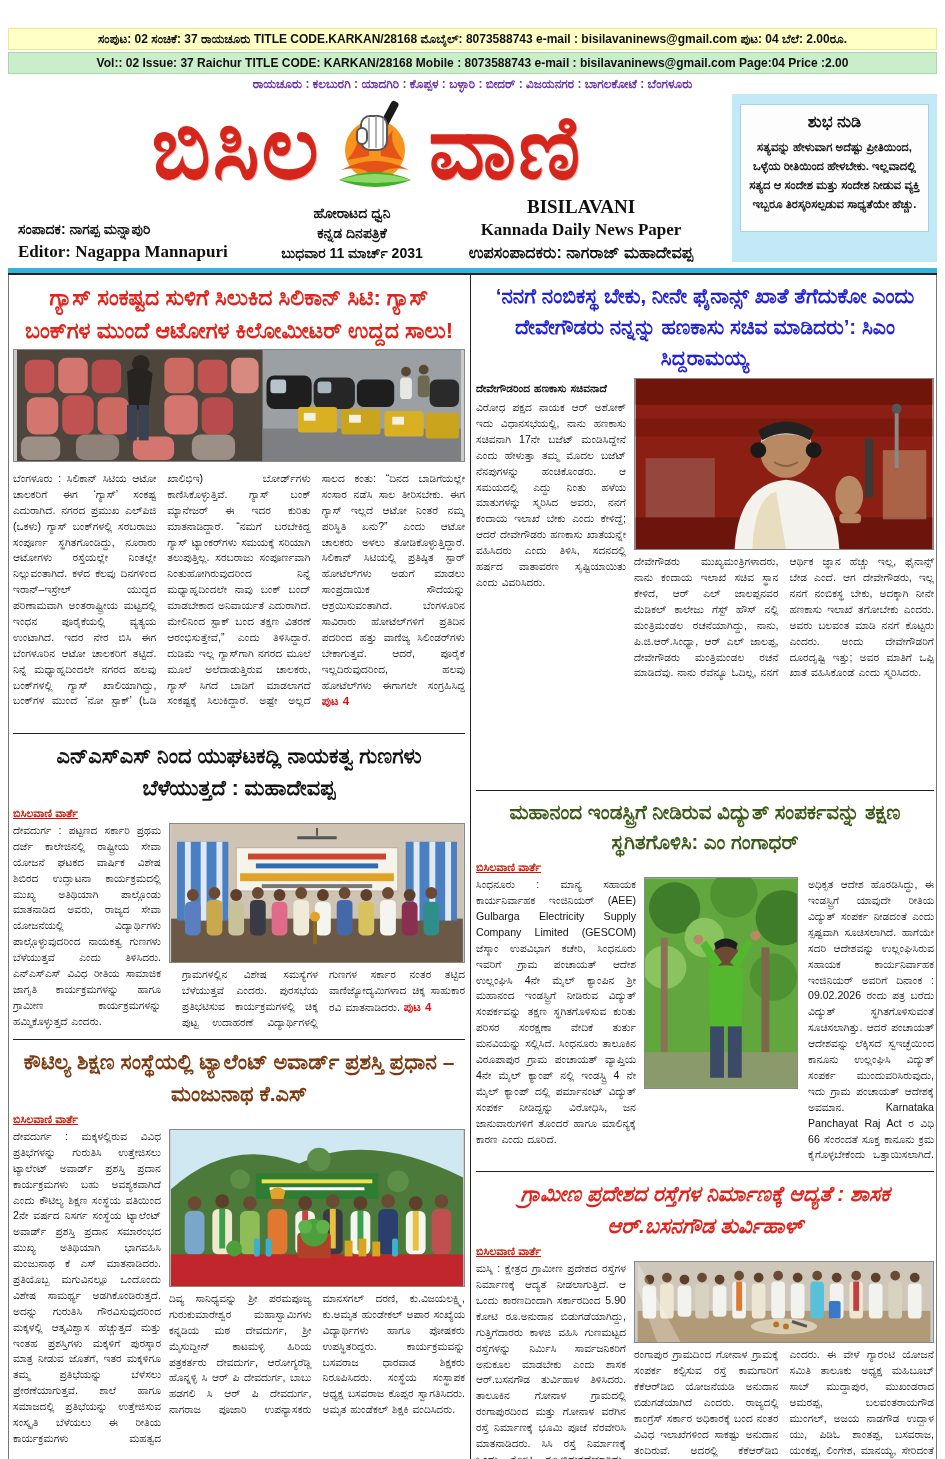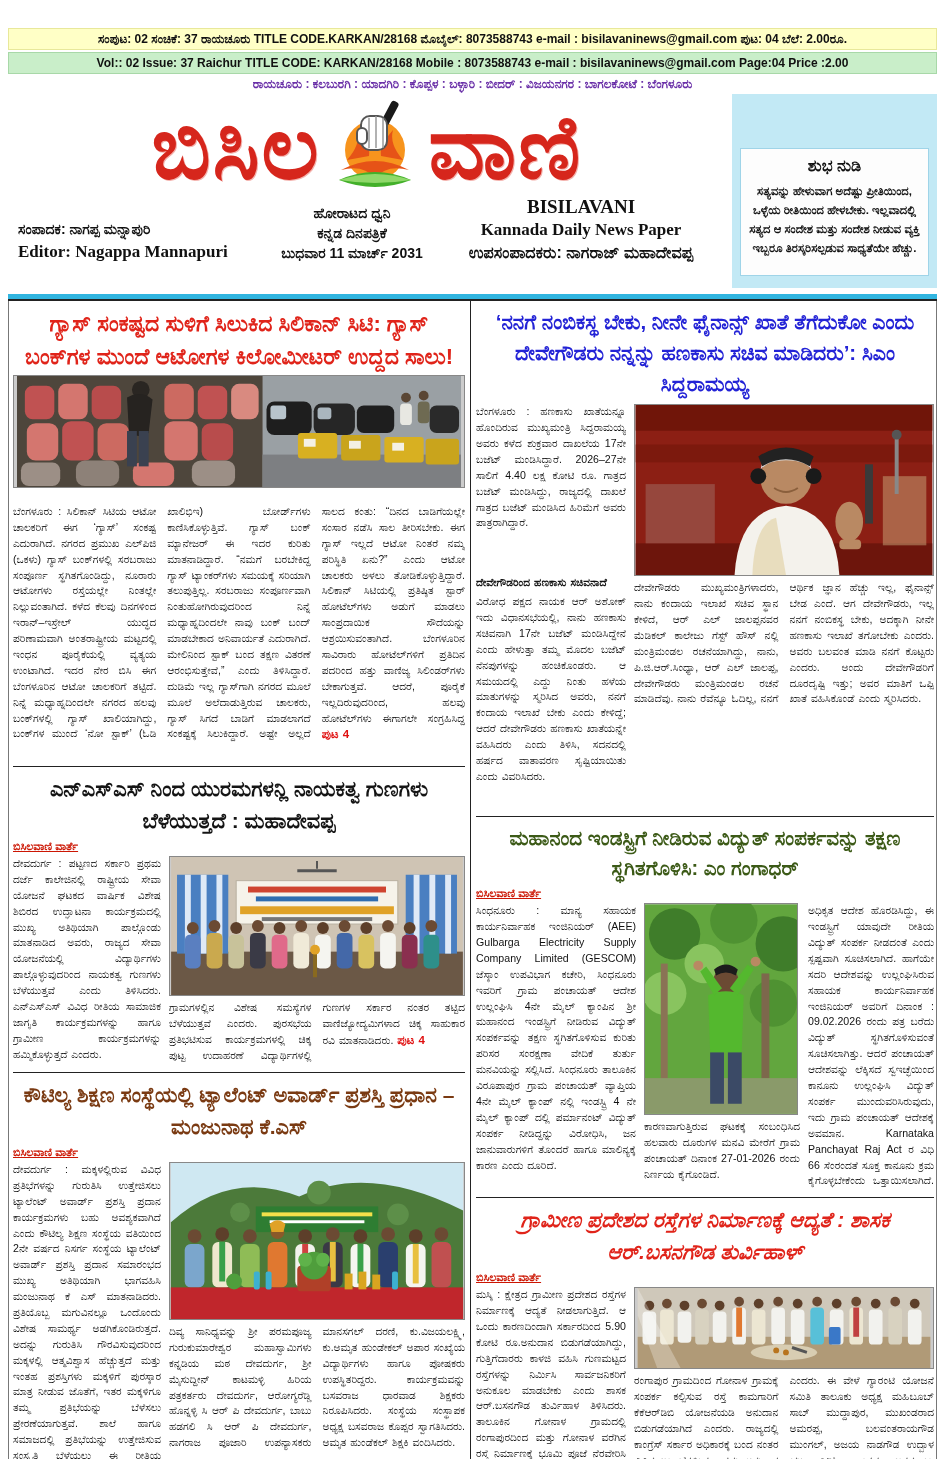--- a/index.html
+++ b/index.html
@@ -25,21 +25,21 @@
   .mi-left  { font-size: 14px; width: 240px; }
   .mi-left .en { font-family: "Liberation Serif", "DejaVu Serif", serif; font-size: 17px; margin-top: 4px; }
   .mi-center { text-align: center; font-size: 14px; }
   .mi-center div { margin-top: 3px; }
   .mi-right { text-align: center; width: 270px; }
   .mi-right .en-big { font-family: "Liberation Serif", "DejaVu Serif", serif; font-size: 19px; }
   .mi-right .en-sub { font-family: "Liberation Serif", "DejaVu Serif", serif; font-size: 17px; margin-top: 2px; }
   .mi-right .kn-sub { font-size: 16px; margin-top: 4px; }
 
   .quote-box { width: 205px; flex: 0 0 auto; background: #c2e9f5; padding: 10px 8px 12px; margin-left: 6px; }
-  .quote-inner { background: #fdfdfd; border: 1px solid #9fd4e8; padding: 8px 7px 12px; min-height: 128px; margin-top: 44px; }
+  .quote-inner { background: #fdfdfd; border: 1px solid #9fd4e8; padding: 8px 7px 12px; min-height: 128px; }
   .quote-title { text-align: center; font-weight: bold; font-size: 16px; margin-bottom: 7px; }
   .quote-text { font-size: 11.5px; font-weight: bold; text-align: center; line-height: 1.65; }
 
   .cyan-divider { height: 7px; background: #31b5e0; margin: 6px 8px 0; border-bottom: 2px solid #222; }
 
   
   .main { display: flex; margin: 0 8px; border-left: 1px solid #777; border-right: 1px solid #777; }
   .half-left  { width: 463px; border-right: 1.5px solid #222; padding: 2px 5px 8px 4px; }
   .half-right { flex: 1; padding: 2px 4px 8px 5px; }
 
@@ -182,30 +182,30 @@
               <rect x="338" y="66" width="12" height="8" fill="#f4f0e4"></rect>
               <rect x="382" y="68" width="12" height="8" fill="#f4f0e4"></rect>
           </g>
           <g>
             <circle cx="396" cy="22" r="5" fill="#5a4634"></circle>
               <rect x="390" y="28" width="12" height="22" rx="4" fill="#e8e8e2"></rect>
             <circle cx="414" cy="20" r="5" fill="#5a4634"></circle>
               <rect x="408" y="26" width="12" height="22" rx="4" fill="#6e6a52"></rect>
           </g>
         </svg>
-        <div class="body-txt cols3 clip" style="height:258px; margin-top:16px;">
+        <div class="body-txt cols3 clip" style="height:258px; margin-top:9px;">
           <span>ಬೆಂಗಳೂರು : ಸಿಲಿಕಾನ್ ಸಿಟಿಯ ಆಟೋ ಚಾಲಕರಿಗೆ ಈಗ ‘ಗ್ಯಾಸ್’ ಸಂಕಷ್ಟ ಎದುರಾಗಿದೆ. ನಗರದ ಪ್ರಮುಖ ಎಲ್‌ಪಿಜಿ (ಒಕಳು) ಗ್ಯಾಸ್ ಬಂಕ್‌ಗಳಲ್ಲಿ ಸರಬರಾಜು ಸಂಪೂರ್ಣ ಸ್ಥಗಿತಗೊಂಡಿದ್ದು, ನೂರಾರು ಆಟೋಗಳು ರಸ್ತೆಯಲ್ಲೇ ನಿಂತಲ್ಲೇ ನಿಲ್ಲುವಂತಾಗಿದೆ. ಕಳೆದ ಕೆಲವು ದಿನಗಳಿಂದ ಇರಾನ್–ಇಸ್ರೇಲ್ ಯುದ್ಧದ ಪರಿಣಾಮವಾಗಿ ಅಂತರಾಷ್ಟ್ರೀಯ ಮಟ್ಟದಲ್ಲಿ ಇಂಧನ ಪೂರೈಕೆಯಲ್ಲಿ ವ್ಯತ್ಯಯ ಉಂಟಾಗಿದೆ. ಇದರ ನೇರ ಬಿಸಿ ಈಗ ಬೆಂಗಳೂರಿನ ಆಟೋ ಚಾಲಕರಿಗೆ ತಟ್ಟಿದೆ. ನಿನ್ನೆ ಮಧ್ಯಾಹ್ನದಿಂದಲೇ ನಗರದ ಹಲವು ಬಂಕ್‌ಗಳಲ್ಲಿ ಗ್ಯಾಸ್ ಖಾಲಿಯಾಗಿದ್ದು,</span>
           <span>ಬಂಕ್‌ಗಳ ಮುಂದೆ ‘ನೋ ಸ್ಟಾಕ್’ (ಓಡಿ ಖಾಲಿಭಿಇ) ಬೋರ್ಡ್‌ಗಳು ಕಾಣಿಸಿಕೊಳ್ಳುತ್ತಿವೆ. ಗ್ಯಾಸ್ ಬಂಕ್ ಮ್ಯಾನೇಜರ್ ಈ ಇದರ ಕುರಿತು ಮಾತನಾಡಿದ್ದಾರೆ. “ನಮಗೆ ಬರಬೇಕಿದ್ದ ಗ್ಯಾಸ್ ಟ್ಯಾಂಕರ್‌ಗಳು ಸಮಯಕ್ಕೆ ಸರಿಯಾಗಿ ತಲುಪುತ್ತಿಲ್ಲ. ಸರಬರಾಜು ಸಂಪೂರ್ಣವಾಗಿ ನಿಂತುಹೋಗಿರುವುದರಿಂದ ನಿನ್ನೆ ಮಧ್ಯಾಹ್ನದಿಂದಲೇ ನಾವು ಬಂಕ್ ಬಂದ್ ಮಾಡಬೇಕಾದ ಅನಿವಾರ್ಯತೆ ಎದುರಾಗಿದೆ. ಮೇಲಿನಿಂದ ಸ್ಟಾಕ್ ಬಂದ ತಕ್ಷಣ ವಿತರಣೆ ಆರಂಭಿಸುತ್ತೇವೆ,” ಎಂದು ತಿಳಿಸಿದ್ದಾರೆ. ದುಡಿಮೆ ಇಲ್ಲ ಗ್ಯಾಸ್‌ಗಾಗಿ ನಗರದ ಮೂಲೆ ಮೂಲೆ ಅಲೆದಾಡುತ್ತಿರುವ</span> 
           <span>ಚಾಲಕರು, ಗ್ಯಾಸ್ ಸಿಗದೆ ಬಾಡಿಗೆ ಮಾಡಲಾಗದೆ ಸಂಕಷ್ಟಕ್ಕೆ ಸಿಲುಕಿದ್ದಾರೆ. ಅಷ್ಟೇ ಅಲ್ಲದೆ ಸಾಲದ ಕಂತು: “ದಿನದ ಬಾಡಿಗೆಯಲ್ಲೇ ಸಂಸಾರ ನಡೆಸಿ ಸಾಲ ತೀರಿಸಬೇಕು. ಈಗ ಗ್ಯಾಸ್ ಇಲ್ಲದೆ ಆಟೋ ನಿಂತರೆ ನಮ್ಮ ಪರಿಸ್ಥಿತಿ ಏನು?” ಎಂದು ಆಟೋ ಚಾಲಕರು ಅಳಲು ತೋಡಿಕೊಳ್ಳುತ್ತಿದ್ದಾರೆ. ಸಿಲಿಕಾನ್ ಸಿಟಿಯಲ್ಲಿ ಪ್ರತಿಷ್ಠಿತ ಸ್ಟಾರ್ ಹೋಟೆಲ್‌ಗಳು ಅಡುಗೆ ಮಾಡಲು ಸಾಂಪ್ರದಾಯಿಕ ಸೌದೆಯನ್ನು ಆಶ್ರಯಿಸುವಂತಾಗಿದೆ. ಬೆಂಗಳೂರಿನ ಸಾವಿರಾರು ಹೋಟೆಲ್‌ಗಳಿಗೆ ಪ್ರತಿದಿನ ಪದರಿಂದ ಹತ್ತು ವಾಣಿಜ್ಯ ಸಿಲಿಂಡರ್‌ಗಳು ಬೇಕಾಗುತ್ತವೆ. ಆದರೆ, ಪೂರೈಕೆ ಇಲ್ಲದಿರುವುದರಿಂದ, ಹಲವು ಹೋಟೆಲ್‌ಗಳು ಈಗಾಗಲೇ ಸಂಗ್ರಹಿಸಿದ್ದ</span>
           <span class="pgref">ಪುಟ 4</span>
         </div>
       </div>
 
       <div class="art rule-top">
-        <div class="hl hl-black">ಎನ್‌ಎಸ್‌ಎಸ್ ನಿಂದ ಯುರಮಗಳನ್ಲಿ ನಾಯಕತ್ವ ಗುಣಗಳು ಬೆಳೆಯುತ್ತದೆ : ಮಹಾದೇವಪ್ಪ</div>
+        <div class="hl hl-black">ಎನ್‌ಎಸ್‌ಎಸ್ ನಿಂದ ಯುಘಟಕದ್ಲಿ ನಾಯಕತ್ವ ಗುಣಗಳು ಬೆಳೆಯುತ್ತದೆ : ಮಹಾದೇವಪ್ಪ</div>
         <div class="byline">ಬಿಸಿಲವಾಣಿ ವಾರ್ತೆ</div>
         <div class="row">
           <div class="body-txt clip" style="width:148px; height:212px;">ದೇವದುರ್ಗ : ಪಟ್ಟಣದ ಸರ್ಕಾರಿ ಪ್ರಥಮ ದರ್ಜೆ ಕಾಲೇಜಿನಲ್ಲಿ ರಾಷ್ಟ್ರೀಯ ಸೇವಾ ಯೋಜನೆ ಘಟಕದ ವಾರ್ಷಿಕ ವಿಶೇಷ ಶಿಬಿರದ ಉದ್ಘಾಟನಾ ಕಾರ್ಯಕ್ರಮದಲ್ಲಿ ಮುಖ್ಯ ಅತಿಥಿಯಾಗಿ ಪಾಲ್ಗೊಂಡು ಮಾತನಾಡಿದ ಅವರು, ರಾಜ್ಯದ ಸೇವಾ ಯೋಜನೆಯಲ್ಲಿ ವಿದ್ಯಾರ್ಥಿಗಳು ಪಾಲ್ಗೊಳ್ಳುವುದರಿಂದ ನಾಯಕತ್ವ ಗುಣಗಳು ಬೆಳೆಯುತ್ತವೆ ಎಂದು ತಿಳಿಸಿದರು. ಎನ್‌ಎಸ್‌ಎಸ್ ವಿವಿಧ ರೀತಿಯ ಸಾಮಾಜಿಕ ಜಾಗೃತಿ ಕಾರ್ಯಕ್ರಮಗಳನ್ನು ಹಾಗೂ ಗ್ರಾಮೀಣ ಕಾರ್ಯಕ್ರಮಗಳನ್ನು ಹಮ್ಮಿಕೊಳ್ಳುತ್ತದೆ ಎಂದರು.</div>
           <div class="stack" style="flex:1;">
             <svg class="photo" width="296" height="140" viewBox="0 0 296 140">
               <rect width="296" height="140" fill="#cfc4b4"></rect>
               <rect x="0" y="96" width="296" height="44" fill="#6b5846"></rect>
               <g>
                   <line x1="148" y1="4" x2="148" y2="12" stroke="#555" stroke-width="2"></line>
                   <line x1="128" y1="14" x2="168" y2="14" stroke="#555" stroke-width="3"></line>
@@ -275,21 +275,21 @@
                 <g>
                     <circle cx="264" cy="70" r="6" fill="#6b4a33"></circle>
                     <rect x="256" y="79" width="16" height="34" rx="5" fill="#2e8f8a"></rect>
                   </g>
               </g>
               <g>
                   <rect x="144" y="96" width="4" height="26" fill="#8a6a1f"></rect>
                   <circle cx="146" cy="94" r="5" fill="#e0a227"></circle>
                 </g>
             </svg>
-            <div class="body-txt cols2 clip" style="height:66px;">
+            <div class="body-txt cols2 clip" style="height:66px;margin-left:13px;">
               <span>ಗ್ರಾಮಗಳಲ್ಲಿನ ವಿಶೇಷ ಸಮಸ್ಯೆಗಳ ಬೆಳೆಯುತ್ತವೆ ಎಂದರು.</span>
               <span>ಪುರಸಭೆಯ ಪ್ರತಿಭಟಿಸುವ ಕಾರ್ಯಕ್ರಮಗಳಲ್ಲಿ ಚಿಕ್ಕ ಪುಟ್ಟ ಉದಾಹರಣೆ ವಿದ್ಯಾರ್ಥಿಗಳಲ್ಲಿ ಗುಣಗಳ ಸರ್ಕಾರ</span>
               <span>ನಂತರ ತಟ್ಟಿದ ವಾಣಿಜ್ಯೋದ್ಯಮಿಗಳಾದ ಚಿಕ್ಕ ಸಾಹುಕಾರ ರವಿ ಮಾತನಾಡಿದರು.</span>
               <span class="pgref">ಪುಟ 4</span>
             </div>
           </div>
         </div>
       </div>
 
       <div class="art rule-top">
@@ -378,21 +378,20 @@
         </div>
       </div>
     </div>
 
     <div class="half-right">
 
       <div class="art">
         <div class="hl hl-blue">‘ನನಗೆ ನಂಬಿಕಸ್ಥ ಬೇಕು, ನೀನೇ ಫೈನಾನ್ಸ್ ಖಾತೆ ತೆಗೆದುಕೋ ಎಂದು ದೇವೇಗೌಡರು ನನ್ನನ್ನು ಹಣಕಾಸು ಸಚಿವ ಮಾಡಿದರು’: ಸಿಎಂ ಸಿದ್ದರಾಮಯ್ಯ</div>
         <div class="row" style="margin-top:3px;">
           <div style="width:150px;">
-            <div class="body-txt clip" style="height:168px;">ಬೆಂಗಳೂರು : ಹಣಕಾಸು ಖಾತೆಯನ್ನೂ ಹೊಂದಿರುವ ಮುಖ್ಯಮಂತ್ರಿ ಸಿದ್ದರಾಮಯ್ಯ ಅವರು ಕಳೆದ ಶುಕ್ರವಾರ ದಾಖಲೆಯ 17ನೇ ಬಜೆಟ್ ಮಂಡಿಸಿದ್ದಾರೆ. 2026–27ನೇ ಸಾಲಿಗೆ 4.40 ಲಕ್ಷ ಕೋಟಿ ರೂ. ಗಾತ್ರದ ಬಜೆಟ್ ಮಂಡಿಸಿದ್ದು, ರಾಜ್ಯದಲ್ಲಿ ದಾಖಲೆ ಗಾತ್ರದ ಬಜೆಟ್ ಮಂಡಿಸಿದ ಹಿರಿಮೆಗೆ ಅವರು ಪಾತ್ರರಾಗಿದ್ದಾರೆ.</div>
             <div class="body-txt" style="font-weight:bold; margin:3px 0;">ದೇವೇಗೌಡರಿಂದ ಹಣಕಾಸು ಸಚಿವನಾದೆ</div>
             <div class="body-txt clip" style="height:188px;">ವಿರೋಧ ಪಕ್ಷದ ನಾಯಕ ಆರ್ ಅಶೋಕ್ ಇದು ವಿಧಾನಸಭೆಯಲ್ಲಿ, ನಾನು ಹಣಕಾಸು ಸಚಿವನಾಗಿ 17ನೇ ಬಜೆಟ್ ಮಂಡಿಸಿದ್ದೇನೆ ಎಂದು ಹೇಳುತ್ತಾ ತಮ್ಮ ಮೊದಲ ಬಜೆಟ್ ನೆನಪುಗಳನ್ನು ಹಂಚಿಕೊಂಡರು. ಆ ಸಮಯದಲ್ಲಿ ಎದ್ದು ನಿಂತು ಹಳೆಯ ಮಾತುಗಳನ್ನು ಸ್ಮರಿಸಿದ ಅವರು, ನನಗೆ ಕಂದಾಯ ಇಲಾಖೆ ಬೇಕು ಎಂದು ಕೇಳಿದ್ದೆ; ಆದರೆ ದೇವೇಗೌಡರು ಹಣಕಾಸು ಖಾತೆಯನ್ನೇ ವಹಿಸಿದರು ಎಂದು ತಿಳಿಸಿ, ಸದನದಲ್ಲಿ ಹರ್ಷದ ವಾತಾವರಣ ಸೃಷ್ಟಿಯಾಯಿತು ಎಂದು ವಿವರಿಸಿದರು.</div>
           </div>
           <div class="stack" style="flex:1;">
             <svg class="photo" width="300" height="172" viewBox="0 0 300 172">
               <rect width="300" height="172" fill="#8c1f14"></rect>
               <rect x="0" y="0" width="300" height="26" fill="#701509"></rect>
               <rect x="0" y="40" width="300" height="18" fill="#7c190d"></rect>
               <rect x="0" y="140" width="300" height="32" fill="#6d150c"></rect>
               <rect x="10" y="80" width="70" height="60" fill="#a8928a" opacity="0.35"></rect>
@@ -443,21 +442,20 @@
                 <path d="M70 66 q12 -10 24 0 l-2 6 q-10 -6 -20 0 z" fill="#1c1c1c"></path>
                 <path d="M64 92 q18 -8 36 0 l-2 58 h-32 z" fill="#54b82e"></path>
                 <path d="M70 92 l-14 -24 6 -5 16 22 z" fill="#54b82e"></path>
                   <path d="M94 92 l16 -26 -6 -5 -18 24 z" fill="#54b82e"></path>
                 <circle cx="54" cy="62" r="5" fill="#b98963"></circle>
                   <circle cx="112" cy="58" r="5" fill="#b98963"></circle>
                 <rect x="66" y="150" width="14" height="52" fill="#3b4a66"></rect>
                   <rect x="84" y="150" width="14" height="52" fill="#3b4a66"></rect>
               </g>
             </svg>
-            <div class="body-txt clip" style="height:72px;">ಕಾರಣವಾಗುತ್ತಿರುವ ಘಟಕಕ್ಕೆ ಸಂಬಂಧಿಸಿದ ಹಲವಾರು ದೂರುಗಳ ಮನವಿ ಮೇರೆಗೆ ಗ್ರಾಮ ಪಂಚಾಯತ್ ದಿನಾಂಕ 27-01-2026 ರಂದು ನಿರ್ಣಯ ಕೈಗೊಂಡಿದೆ.</div>
           </div>
           <div class="body-txt clip" style="flex:1; height:290px;">
             <span>ಅಧಿಕೃತ ಆದೇಶ ಹೊರಡಿಸಿದ್ದು, ಈ ಇಂಡಸ್ಟ್ರಿಗೆ ಯಾವುದೇ ರೀತಿಯ ವಿದ್ಯುತ್ ಸಂಪರ್ಕ ನೀಡದಂತೆ ಎಂದು ಸ್ಪಷ್ಟವಾಗಿ ಸೂಚಿಸಲಾಗಿದೆ. ಹಾಗೆಯೇ ಸದರಿ ಆದೇಶವನ್ನು ಉಲ್ಲಂಘಿಸಿರುವ ಸಹಾಯಕ ಕಾರ್ಯನಿರ್ವಾಹಕ ಇಂಜಿನಿಯರ್ ಅವರಿಗೆ ದಿನಾಂಕ : 09.02.2026 ರಂದು ಪತ್ರ ಬರೆದು ವಿದ್ಯುತ್ ಸ್ಥಗಿತಗೊಳಿಸುವಂತೆ ಸೂಚಿಸಲಾಗಿತ್ತು. ಆದರೆ ಪಂಚಾಯತ್ ಆದೇಶವನ್ನು ಲೆಕ್ಕಿಸದೆ ಸ್ವಇಚ್ಛೆಯಿಂದ ಕಾನೂನು ಉಲ್ಲಂಘಿಸಿ ವಿದ್ಯುತ್ ಸಂಪರ್ಕ ಮುಂದುವರಿಸಿರುವುದು, ಇದು ಗ್ರಾಮ ಪಂಚಾಯತ್ ಆದೇಶಕ್ಕೆ ಅವಮಾನ. Karnataka Panchayat Raj Act ರ ವಿಧಿ 66 ಸೆಂರಂದತೆ ಸೂಕ್ತ ಕಾನೂನು ಕ್ರಮ ಕೈಗೊಳ್ಳಬೇಕೆಂದು ಒತ್ತಾಯಿಸಲಾಗಿದೆ. ಈ ಮನವಿಯಲ್ಲಿ ಪರಿಸರ ಪ್ರೇಮಿಗಳು ಸಹಿ ಮಾಡಿದ್ದಾರೆ.</span>
             
           </div>
         </div>
       </div>
 
       <div class="art rule-top">
         <div class="hl hl-red" style="font-size:21px;font-style:italic;">ಗ್ರಾಮೀಣ ಪ್ರದೇಶದ ರಸ್ತೆಗಳ ನಿರ್ಮಾಣಕ್ಕೆ ಆದ್ಯತೆ : ಶಾಸಕ ಆರ್.ಬಸನಗೌಡ ತುರ್ವಿಹಾಳ್</div>

